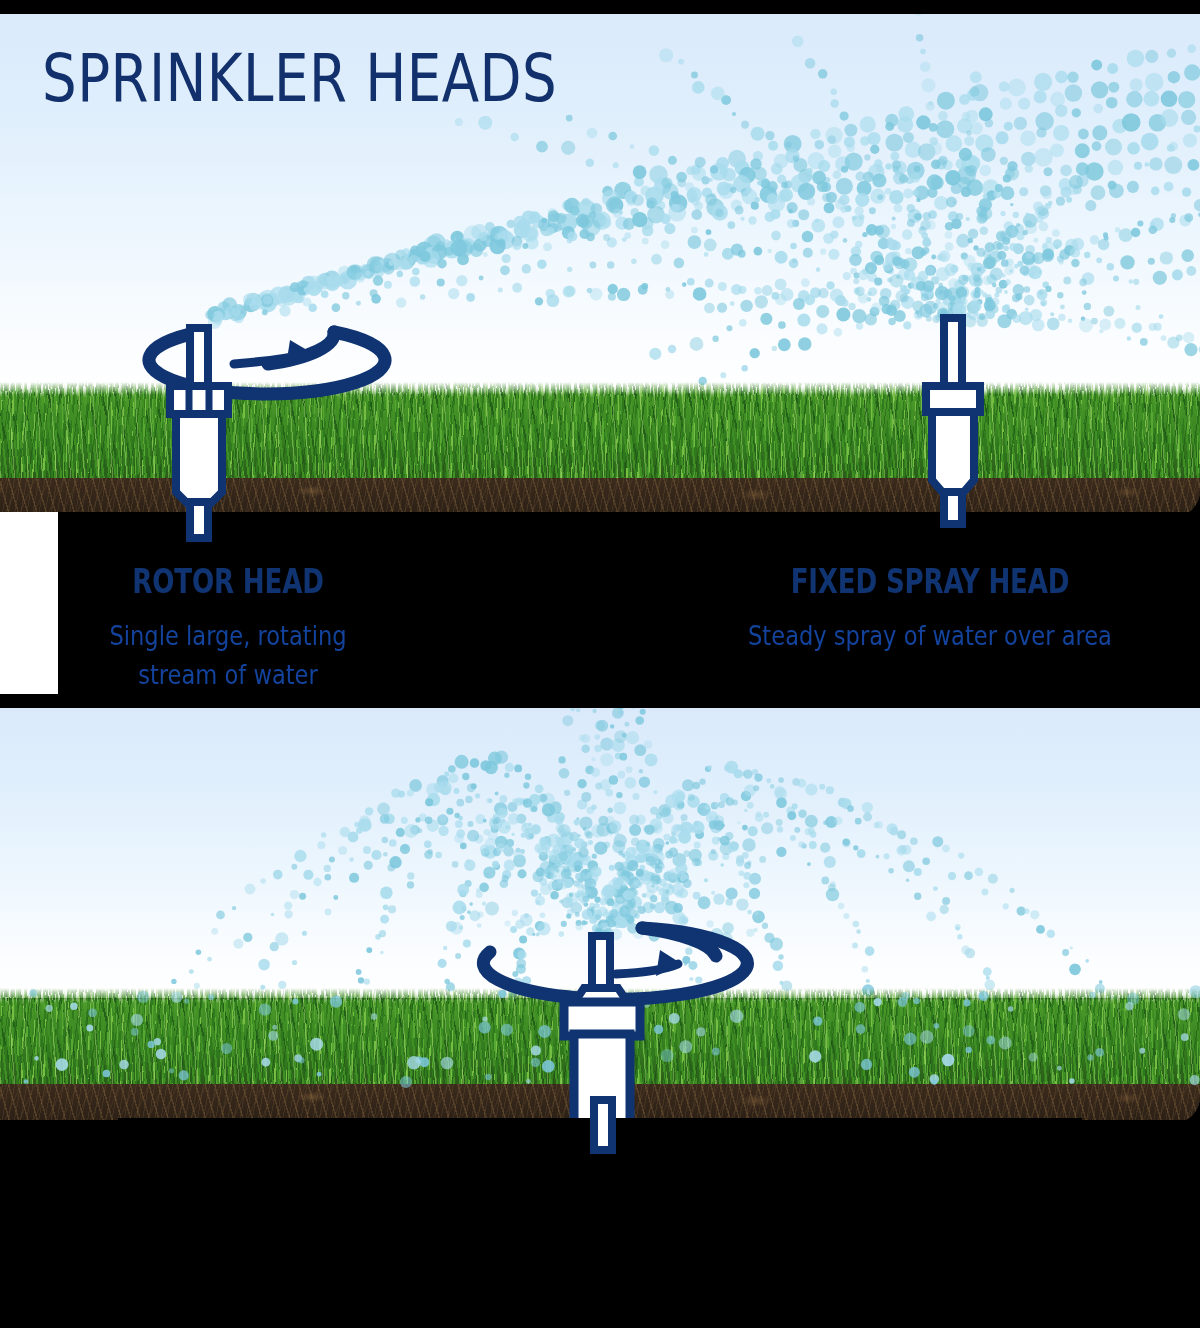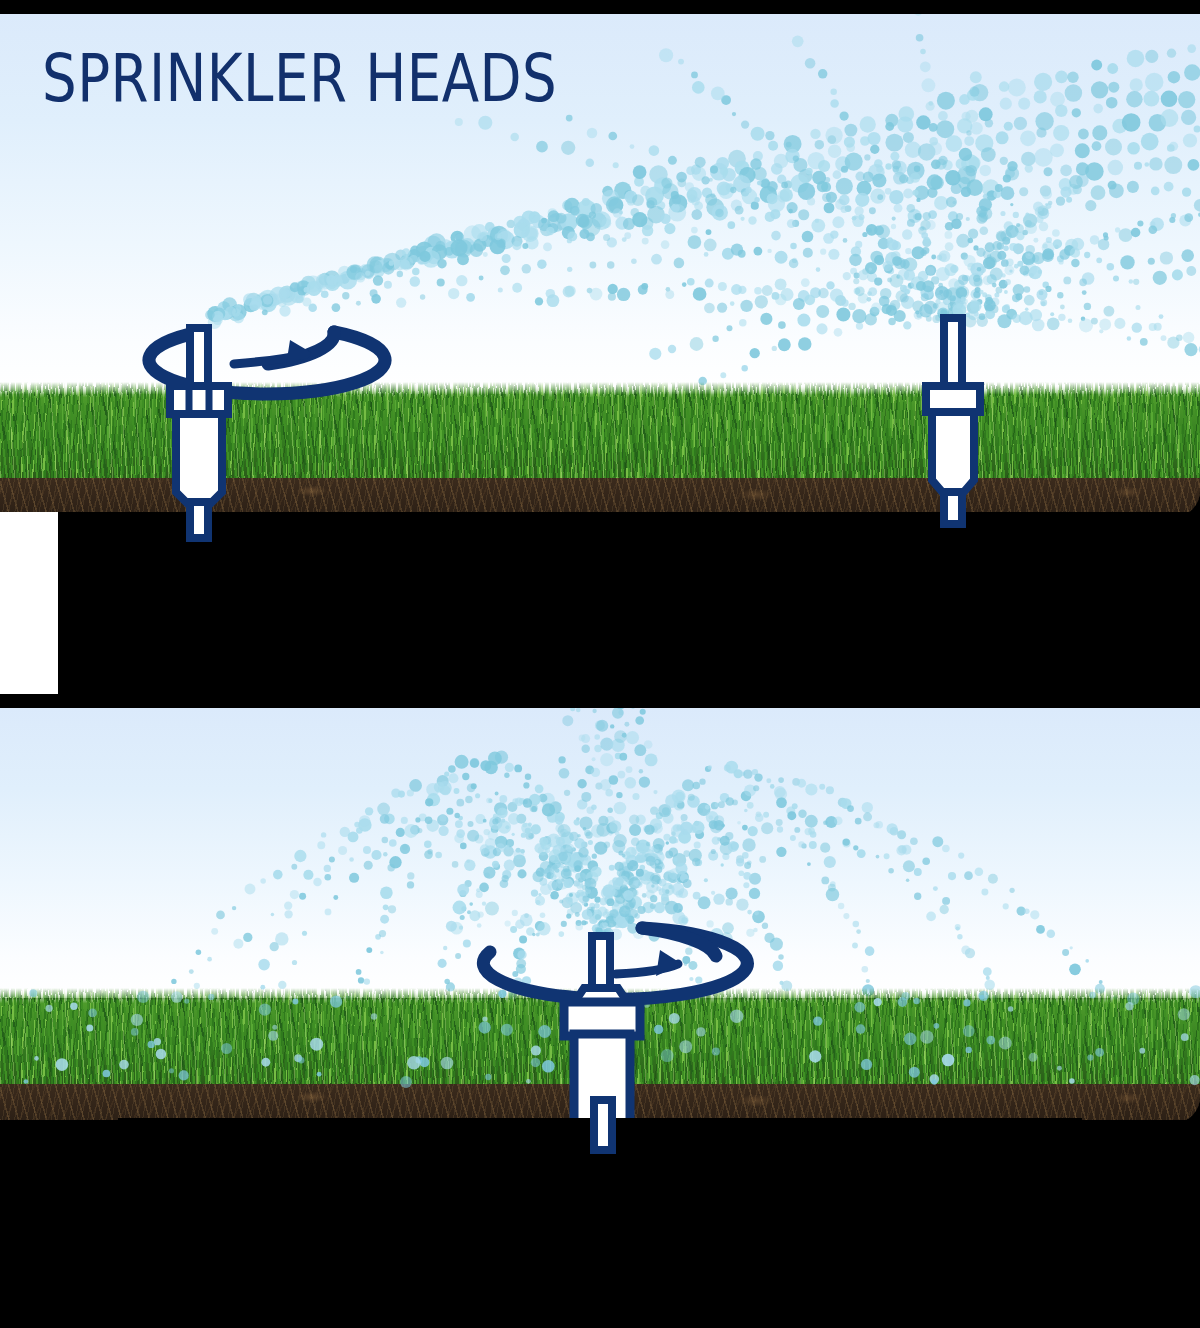--- a/index.html
+++ b/index.html
@@ -1243,21 +1243,34 @@
     <div class="blackbox" style="left:58px;  top:498px; width:1142px; height:182px;"></div>
     <div class="whitebox" style="left:0;   top:498px; width:58px;  height:182px;"></div>
 
     <svg width="40" height="40" style="position:absolute;left:190px;top:488px;">
       <rect x="0" y="0" width="18" height="36" fill="#ffffff" stroke="#103472" stroke-width="8"></rect>
     </svg>
     <svg width="40" height="36" style="position:absolute;left:944px;top:478px;">
       <rect x="0" y="0" width="18" height="32" fill="#ffffff" stroke="#103472" stroke-width="8"></rect>
     </svg>
 
-
+    <div class="caption" id="cap-rotor">
+      <div class="cap-title">ROTOR HEAD</div>
+      <div class="cap-sub">
+        <div>Single large, rotating</div>
+        <div>stream of water</div>
+      </div>
+    </div>
+
+    <div class="caption" id="cap-fixed">
+      <div class="cap-title">FIXED SPRAY HEAD</div>
+      <div class="cap-sub">
+        <div>Steady spray of water over area</div>
+      </div>
+    </div>
   </div>
 
   <div id="page-title">SPRINKLER HEADS</div>
 
   <div class="panel" id="panel-bottom">
 
     <div class="sky" id="sky-bottom"></div>
 
     <svg id="spray-bottom" width="1200" height="330" style="position:absolute;left:0;top:0;">
         <circle cx="605.3" cy="225.7" r="4.16" fill="#7ec8dd" opacity="0.72"></circle>

